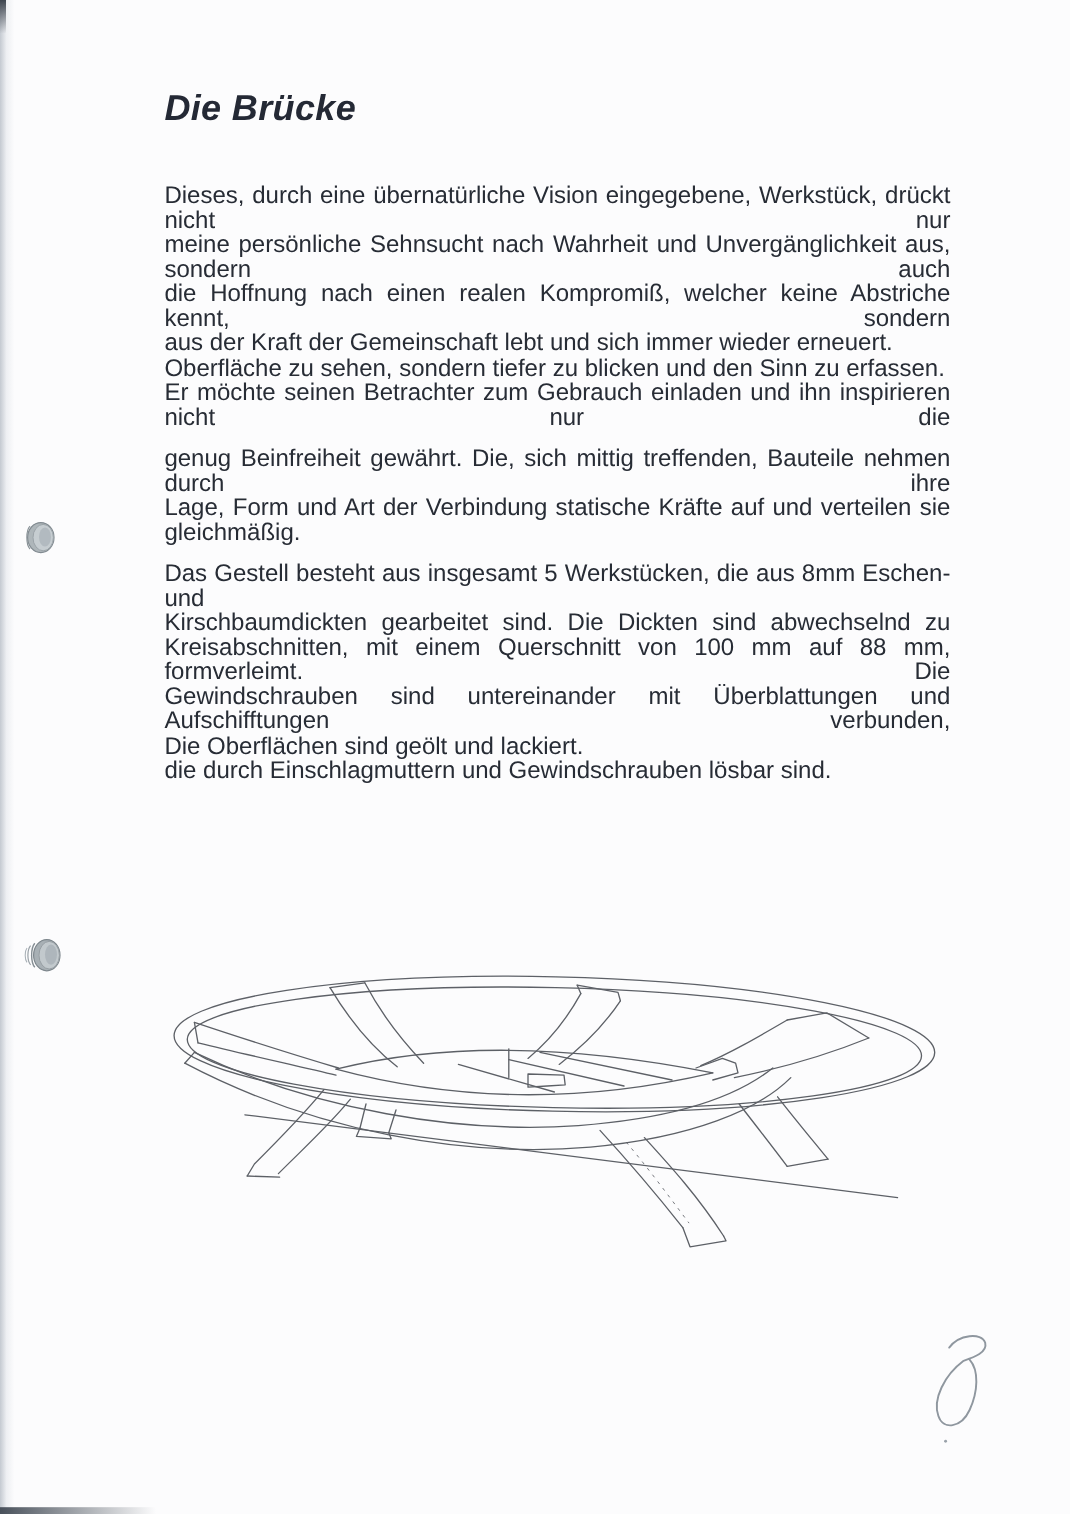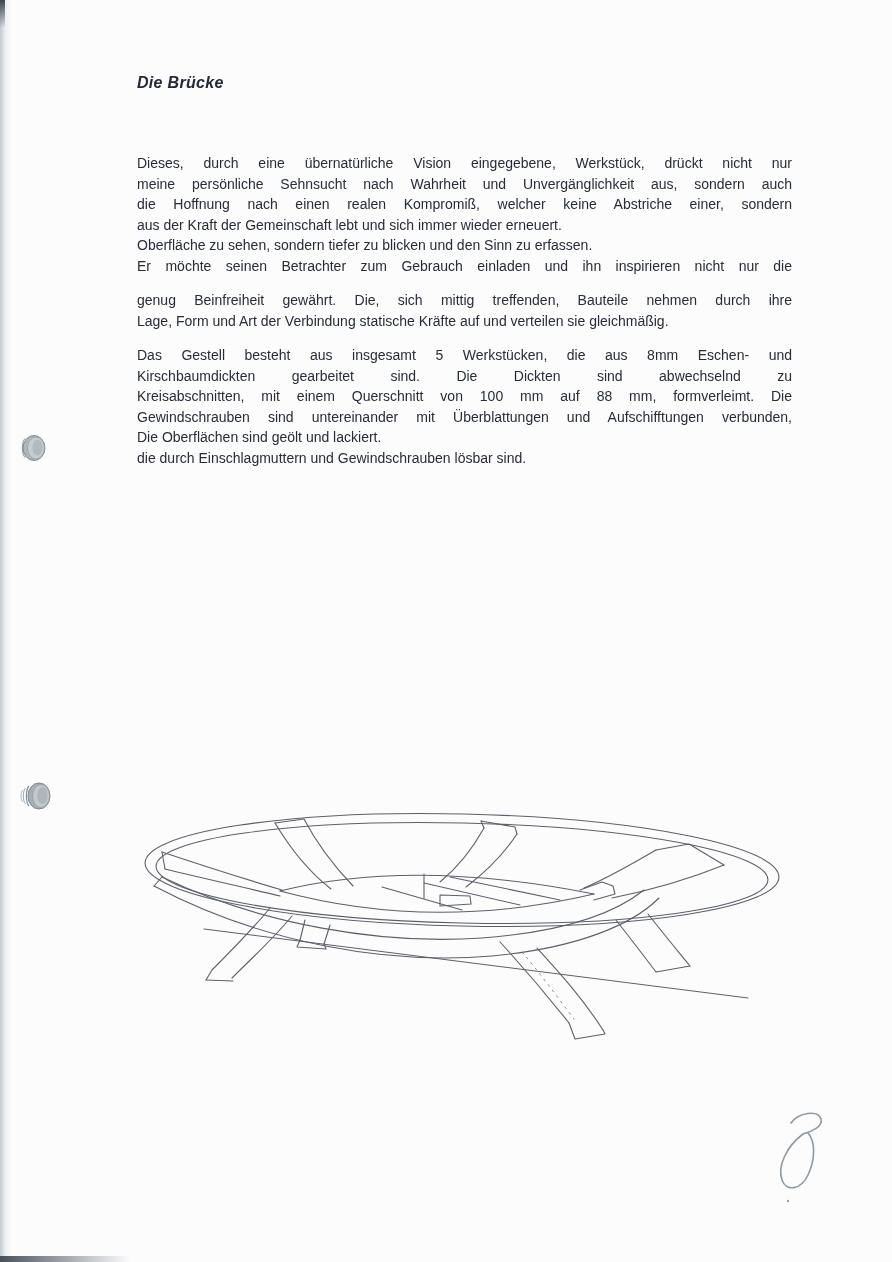--- a/index.html
+++ b/index.html
@@ -26,27 +26,27 @@
   .edge-bottom-left{
     position:absolute;left:0;bottom:0;width:130px;height:6px;
     background:linear-gradient(90deg,#49515b,rgba(73,81,91,0));
   }
   
   .hole{position:absolute;}
   .hole svg{display:block;}
   
   .title{
     position:absolute;left:137px;top:74px;margin:0;
-    font-size:16px;font-weight:bold;font-style:italic;
+    font-size:30px;font-weight:bold;font-style:italic;
     color:#242935;letter-spacing:.3px;
   }
   
   .body-text{
     position:absolute;left:137px;top:153px;width:655px;
-    font-size:14px;line-height:20.5px;color:#272c35;
+    font-size:20px;line-height:20.5px;color:#272c35;
   }
   .para{margin:0 0 14px 0;}
   .para:last-child{margin-bottom:16px;}
   .line{text-align:justify;text-align-last:left;}
   .line.just{text-align-last:justify;}
   
   .figure{position:absolute;left:132px;top:790px;}
   .handwriting{position:absolute;left:770px;top:1108px;}
 </style>
 </head>
@@ -76,21 +76,21 @@
       <path d="M6.5 11 C 4.5 13.5, 4.5 20.5, 6.5 23" stroke="#aab2b8" fill="none" stroke-width=".9"></path>
     </svg>
   </div>
 
   <h1 class="title">Die Brücke</h1>
 
   <div class="body-text">
       <div class="para">
         <div class="line just">Dieses, durch eine übernatürliche Vision eingegebene, Werkstück, drückt nicht nur</div>
         <div class="line just">meine persönliche Sehnsucht nach Wahrheit und Unvergänglichkeit aus, sondern auch</div>
-        <div class="line just">die Hoffnung nach einen realen Kompromiß, welcher keine Abstriche einer, sondern</div>
+        <div class="line just">die Hoffnung nach einen realen Kompromiß, welcher keine Abstriche kennt, sondern</div>
         <div class="line">aus der Kraft der Gemeinschaft lebt und sich immer wieder erneuert.</div>
         <div class="line">Oberfläche zu sehen, sondern tiefer zu blicken und den Sinn zu erfassen.</div>
         <div class="line just">Er möchte seinen Betrachter zum Gebrauch einladen und ihn inspirieren nicht nur die</div>
       </div>
       <div class="para">
         <div class="line just">genug Beinfreiheit gewährt. Die, sich mittig treffenden, Bauteile nehmen durch ihre</div>
         <div class="line">Lage, Form und Art der Verbindung statische Kräfte auf und verteilen sie gleichmäßig.</div>
       </div>
       <div class="para">
         <div class="line just">Das Gestell besteht aus insgesamt 5 Werkstücken, die aus 8mm Eschen- und</div>

